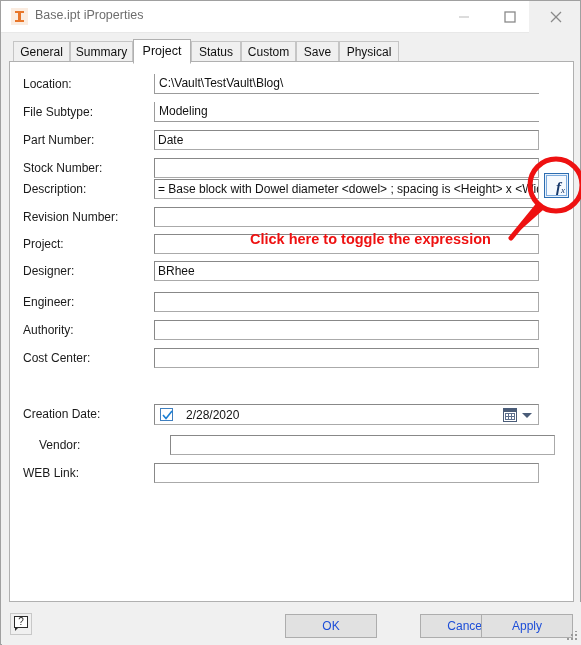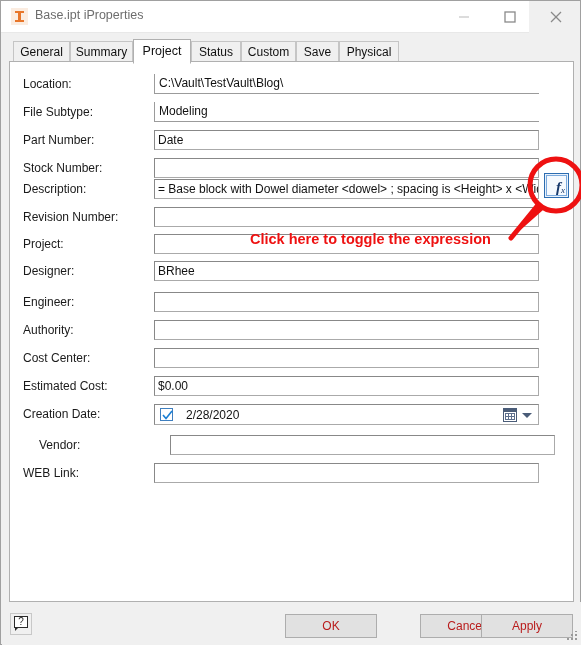--- a/index.html
+++ b/index.html
@@ -314,21 +314,21 @@
   .dlgbtn {
     position: absolute;
     top: 613px;
     width: 92px;
     height: 24px;
     box-sizing: border-box;
     background: #e1e1e1;
     border: 1px solid #adadad;
     font-family: "Liberation Sans", sans-serif;
     font-size: 12px;
-    color: #b91c1c;
+    color: #1d4ed8;
     text-align: center;
     line-height: 22px;
     cursor: default;
   }
   #btn-ok { left: 284px; }
   #btn-cancel { left: 382px; margin-left: 37px; }
   #btn-apply { left: 480px; }
 
   #grip {
     position: absolute;
@@ -422,24 +422,20 @@
         <div class="lbl">Engineer:</div>
         <div class="fld"></div>
       </div>
       <div class="row" style="top: 258px;">
         <div class="lbl">Authority:</div>
         <div class="fld"></div>
       </div>
       <div class="row" style="top: 286px;">
         <div class="lbl">Cost Center:</div>
         <div class="fld"></div>
-      </div>
-      <div class="row" style="top: 314px;">
-        <div class="lbl">Estimated Cost:</div>
-        <div class="fld">$0.00</div>
       </div>
       <div class="row" style="top: 373px; margin-left: 16px;">
         <div class="lbl">Vendor:</div>
         <div class="fld"></div>
       </div>
       <div class="row" style="top: 401px; padding-left: 12px;">
         <div class="lbl">WEB Link:</div>
         <div class="fld"></div>
       </div>
       <div class="row" style="top: 342px;">

